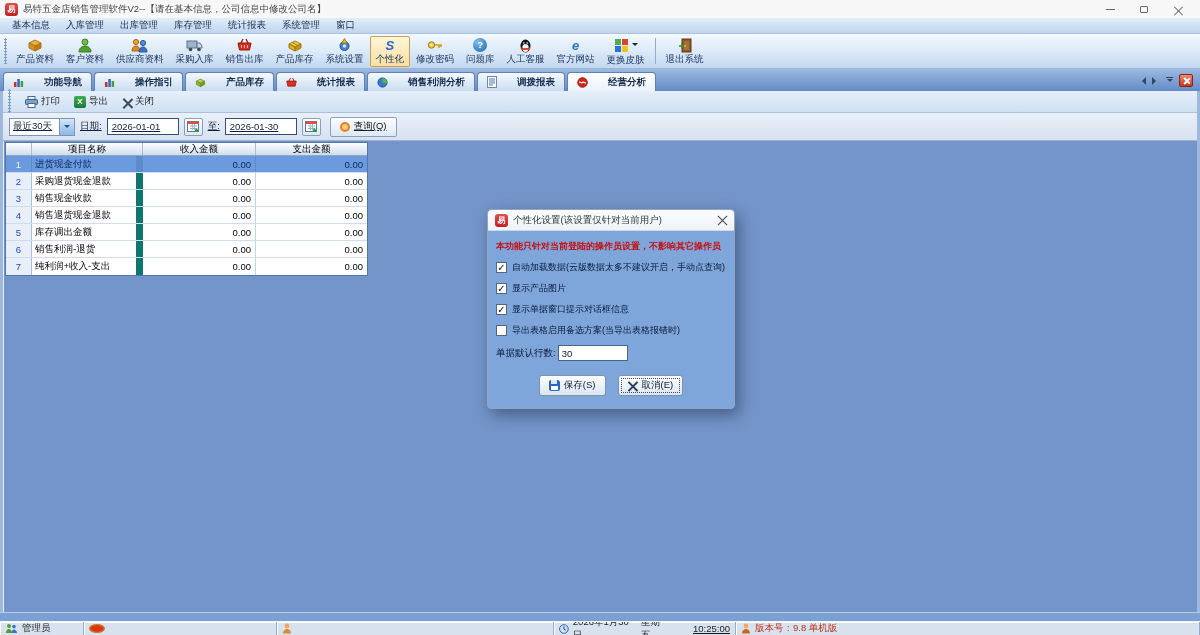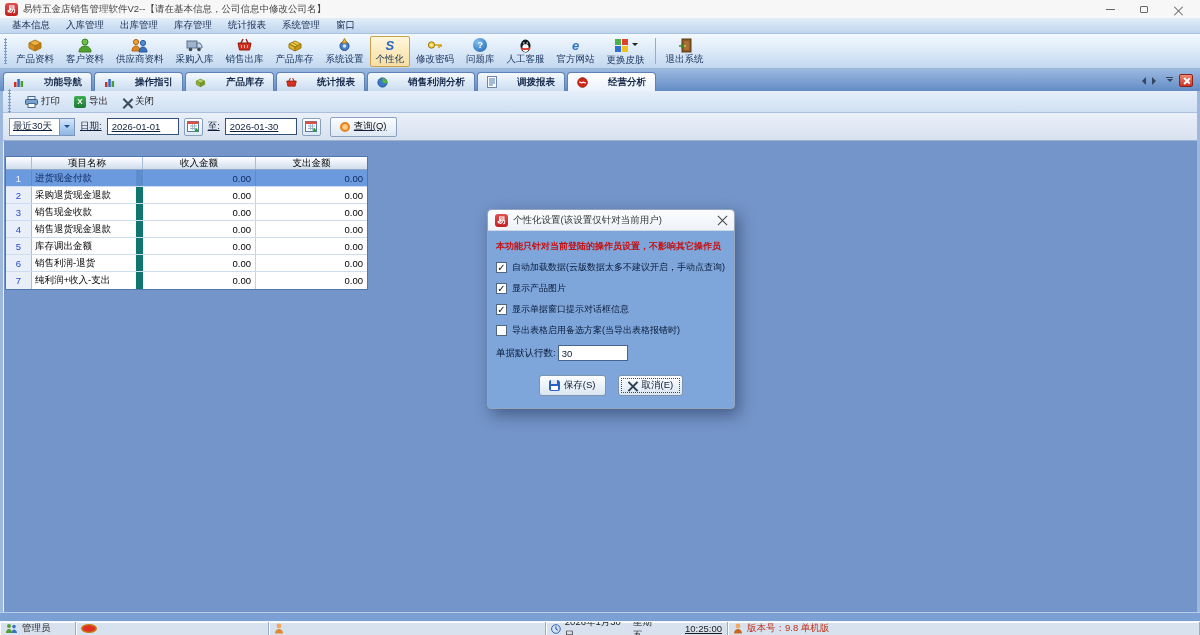--- a/index.html
+++ b/index.html
@@ -65,21 +65,21 @@
   .select { background:#fff; border:1px solid #7b96ba; height:18px; display:flex; align-items:stretch; width:66px; }
   .select .val { flex:1; display:flex; align-items:center; padding:0 3px; }
   .dd-btn { width:15px; background:linear-gradient(#d6e7fa,#8db6e6); border-left:1px solid #7b96ba; display:flex; align-items:center; justify-content:center; }
   .dd-tri { width:0; height:0; border:3.5px solid transparent; border-top-color:#1d4f96; margin-top:3px; }
   .date-input { width:72px; height:17px; background:#fff; border:1px solid #32507a; display:flex; align-items:center; padding:0 4px; }
   .cal-btn { width:19px; height:18px; border:1px solid #88a0bc; border-radius:2px; background:linear-gradient(#fdfeff,#dde8f4); display:flex; align-items:center; justify-content:center; }
   .query-btn { height:20px; margin-left:4px; border:1px solid #8aa0bc; border-radius:2px; background:linear-gradient(#fcfdff,#dde8f4); display:flex; align-items:center; gap:4px; padding:0 9px; color:#111; }
   .mag { width:10px; height:10px; border-radius:50%; border:2.5px solid #e8821e; background:radial-gradient(circle,#ffd9a0,#f8b050); }
 
   .grid-area { flex:1; background:#7495c9; border-left:1px solid #e8eef6; position:relative; min-height:0; }
-  .tbl { position:absolute; top:15px; left:1px; width:363px; background:#fff; border:1px solid #4f76ad; }
+  .tbl { position:absolute; top:1px; left:1px; width:363px; background:#fff; border:1px solid #4f76ad; }
   .tbl-header { display:flex; height:13px; background:linear-gradient(#ffffff,#d0ddee); border-bottom:1px solid #8fa8c8; font-weight:normal; color:#000; }
   .th { display:flex; align-items:center; justify-content:center; border-right:1px solid #a8bdd8; }
   .th:last-child { border-right:none; }
   .w-num{width:26px;} .w-name{width:111px;} .w-val{width:113px;} .w-last{flex:1;}
   .tbl-row { display:flex; height:17px; border-bottom:1px solid #cddcee; background:#fff; color:#000; }
   .tbl-row:last-child { border-bottom:none; }
   .row-num { width:26px; display:flex; align-items:center; justify-content:center; background:#e9eff8; color:#2547c8; border-right:1px solid #a8bdd8; }
   .cell-name { width:111px; display:flex; align-items:center; padding:0 3px; border-right:7px solid #0f766e; }
   .cell-val { width:113px; display:flex; align-items:center; justify-content:flex-end; padding:0 4px; border-right:1px solid #c4d4e8; }
   .cell-last { flex:1; border-right:none; }
@@ -108,21 +108,21 @@
   .floppy::before { content:""; position:absolute; left:2.5px; top:0; width:6px; height:4px; background:#dfe9f6; }
   .floppy::after { content:""; position:absolute; left:2px; bottom:1px; width:7px; height:4px; background:#fff; }
   .xcancel { position:relative; width:10px; height:10px; }
   .xcancel::before,.xcancel::after { content:""; position:absolute; left:4.5px; top:-1px; width:2px; height:13px; background:#2c3c54; }
   .xcancel::before{transform:rotate(45deg);} .xcancel::after{transform:rotate(-45deg);}
 
   
   .bottom-strip { height:9px; background:#7da0d4; border-top:1px solid #b9cfe8; flex:none; }
   .statusbar { height:14px; background:#d8e2ef; border-top:1px solid #f4f8fc; display:flex; flex:none; color:#1c1c1c; }
   .sb-sec { display:flex; align-items:center; gap:4px; padding:0 5px; border-right:1px solid #98accA; box-shadow:inset 1px 1px 0 #fbfdff; overflow:hidden; }
-  .sb1{width:76px;} .sb2{width:193px;} .sb3{width:277px;} .sb4{width:182px;} .sb5{flex:1;}
+  .sb1{width:84px;} .sb2{width:193px;} .sb3{width:277px;} .sb4{width:182px;} .sb5{flex:1;}
   .version-text { color:#c03018; }
   .vip { width:16px; height:9px; background:radial-gradient(#e03020 55%,#f0b830); border:1px solid #c08010; border-radius:50%; }
   svg { display:block; }
 </style>
 </head>
 <body>
 
 <div class="window">
 
   <div class="titlebar">

